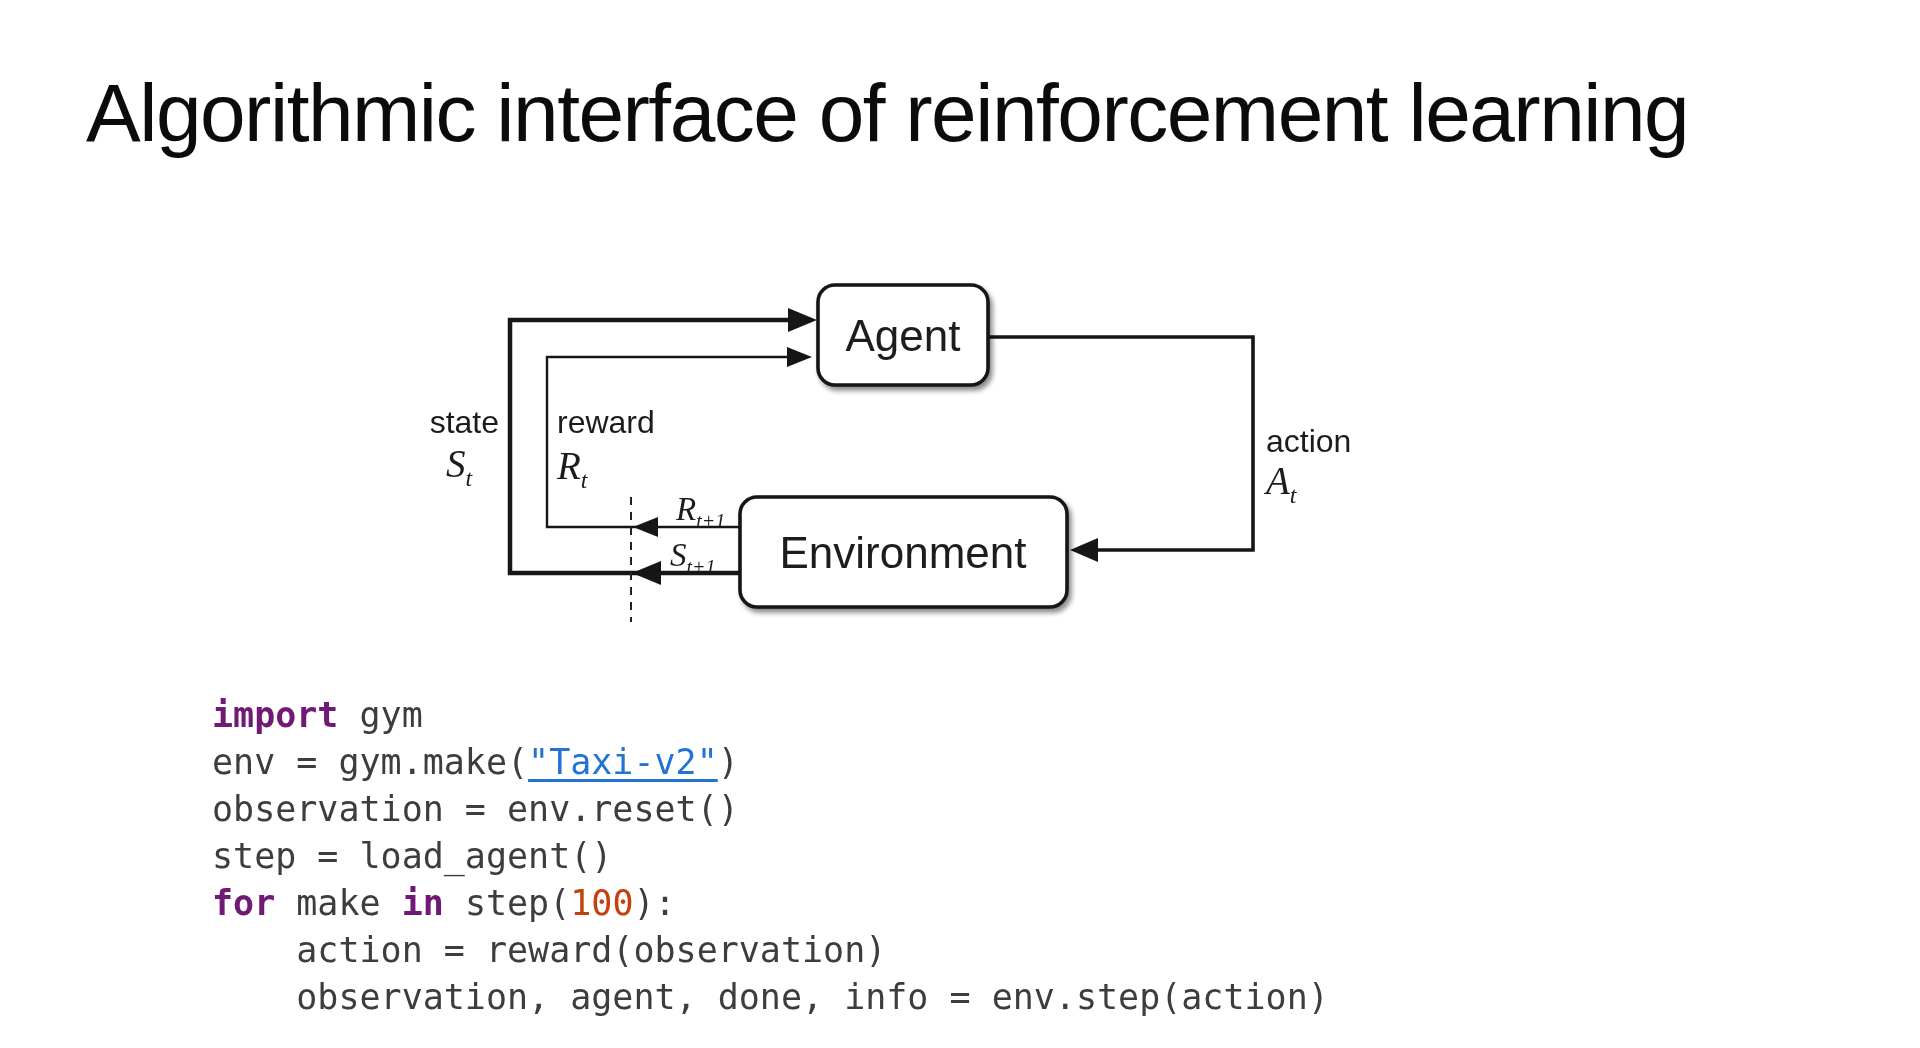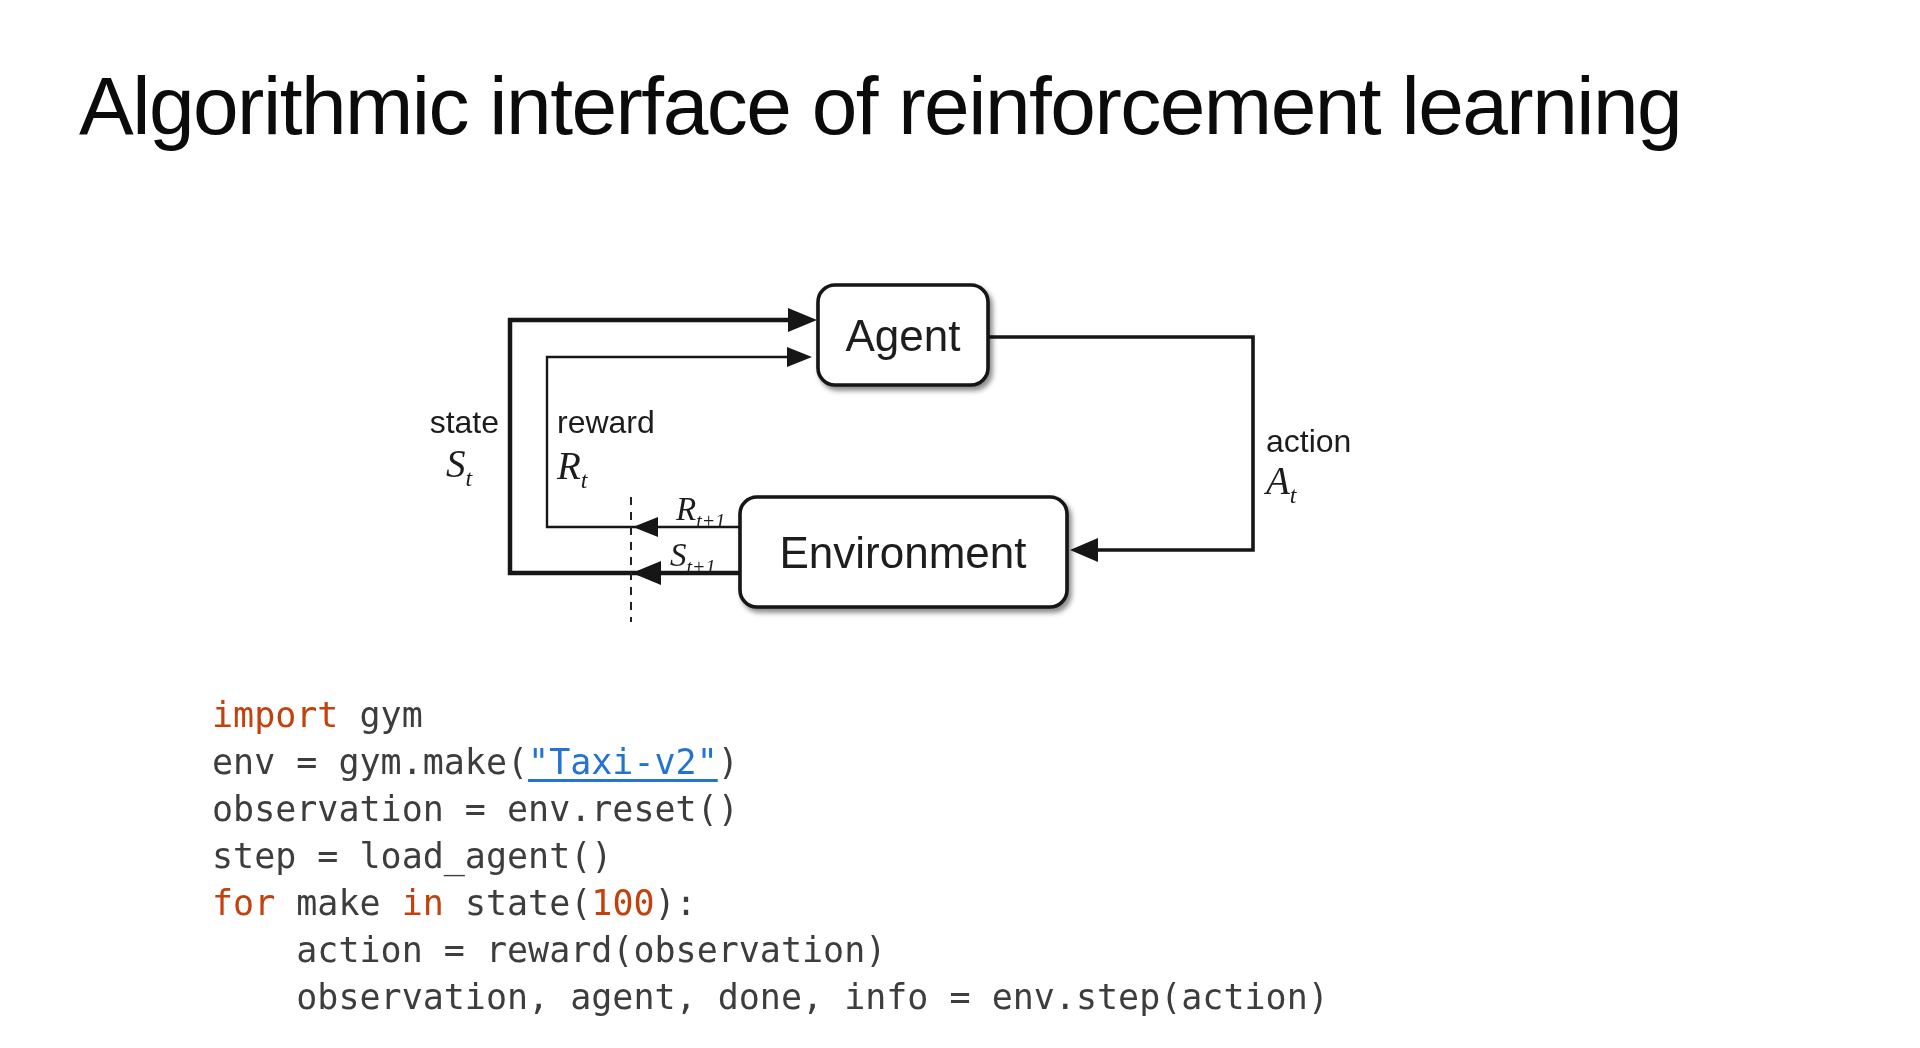--- a/index.html
+++ b/index.html
@@ -2,21 +2,21 @@
 <html><head>
 <meta charset="utf-8">
 <style>
   html,body{margin:0;padding:0;background:#ffffff;}
   body{width:1920px;height:1048px;position:relative;overflow:hidden;
        font-family:"Liberation Sans",sans-serif;color:#000;}
 
   .slide{position:absolute;inset:0;background:#ffffff;}
 
   h1.title{
-    position:absolute;left:78px;top:55px;margin:1px;
+    position:absolute;left:78px;top:55px;margin:8px;
     font-family:"Liberation Sans",sans-serif;
     font-size:82px;font-weight:400;letter-spacing:-1.5px;
     line-height:100px;color:#0b0b0b;white-space:nowrap;
   }
 
   svg.diagram{position:absolute;left:0;top:0;width:1920px;height:1048px;}
 
   .box{fill:#ffffff;stroke:#141414;stroke-width:3.6px;}
   .boxlabel{font-family:"Liberation Sans",sans-serif;font-size:44px;fill:#1d1d1d;}
   .lbl{font-family:"Liberation Sans",sans-serif;font-size:32px;fill:#1c1c1c;}
@@ -30,21 +30,21 @@
   .thin{stroke-width:2.4px;}
   .dash{stroke:#222;stroke-width:2px;stroke-dasharray:8 7;}
   .head{fill:#161616;stroke:none;}
 
   pre.code{
     position:absolute;left:212px;top:692px;margin:0;
     font-family:"DejaVu Sans Mono",monospace;
     font-size:35px;line-height:47px;color:#3d3d3d;
     white-space:pre;
   }
-  pre.code .kw{font-weight:normal;color:#c2410c;}
+  pre.code .kw{font-weight:bold;color:#701a75;}
   pre.code .link{color:#2273d2;text-decoration:underline;text-underline-offset:5px;}
   pre.code .num{color:#c2410c;}
 </style>
 </head>
 <body>
 
 <div class="slide">
 
   <h1 class="title">Algorithmic interface of reinforcement learning</h1>
 
@@ -85,17 +85,17 @@
     <text class="symsm" x="670" y="566"><tspan>S</tspan><tspan class="subsm" dy="8">t+1</tspan></text>
 
     <text class="lbl" x="1266" y="452">action</text>
     <text class="sym" x="1266" y="494"><tspan>A</tspan><tspan class="sub" dy="9">t</tspan></text>
   </svg>
 
   <pre class="code" id="code-block"><span><span class="kw">import</span><span> gym</span></span>
 <span><span>env = gym.make(</span><span class="link">"Taxi-v2"</span><span>)</span></span>
 <span><span>observation = env.reset()</span></span>
 <span><span>step = load_agent()</span></span>
-<span><span class="kw">for</span><span> make </span><span class="kw">in</span><span> state(</span><span class="num">100</span><span>):</span></span>
+<span><span class="kw">for</span><span> make </span><span class="kw">in</span><span> step(</span><span class="num">100</span><span>):</span></span>
 <span><span>    action = reward(observation)</span></span>
 <span><span>    observation, agent, done, info = env.step(action)</span></span></pre>
 
 </div>
 
 </body></html>

